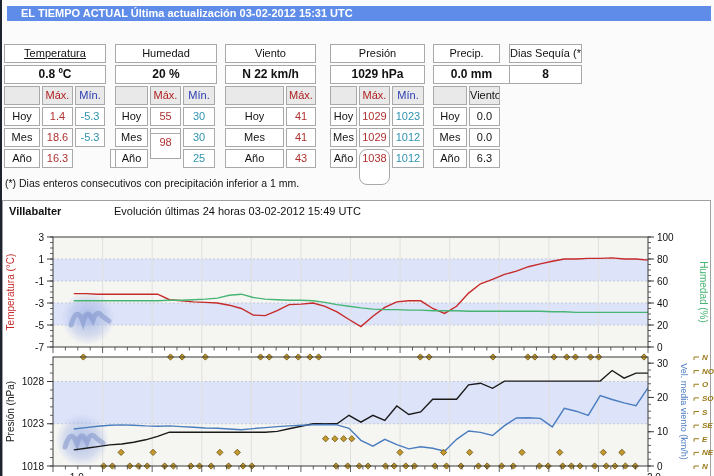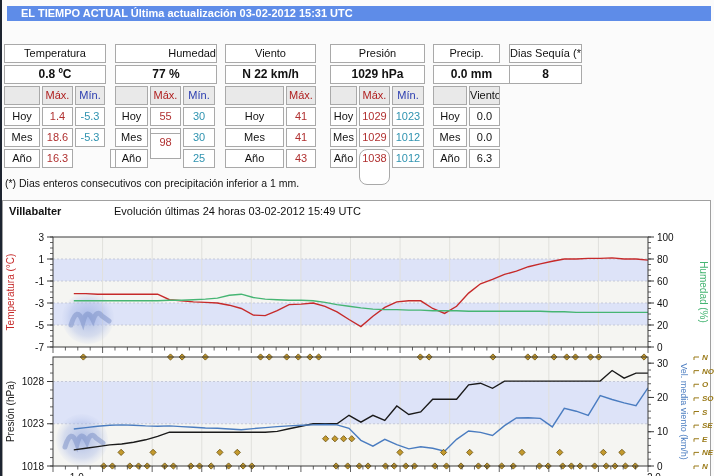--- a/index.html
+++ b/index.html
@@ -31,36 +31,36 @@
 </head>
 <body>
 
 <div id="left-edge"></div>
 
 <div id="header-bar">
   <span>EL TIEMPO ACTUAL Última actualización 03-02-2012 15:31 UTC</span>
 </div>
 
 <div id="tables">
-    <div class="cell" style="left: 4px; top: 44px; width: 102px; height: 19px;">Temperatura</div>
+    <div class="cell" style="left: 4px; top: 44px; width: 102px; height: 19px; text-decoration: underline;">Temperatura</div>
     <div class="cell big" style="left: 4px; top: 65px; width: 102px; height: 19px;">0.8 ºC</div>
     <div class="cell gray" style="left: 4px; top: 86px; width: 36px; height: 19px; color: rgb(17, 17, 17);"></div>
     <div class="cell gray" style="left: 42px; top: 86px; width: 31px; height: 19px; color: rgb(176, 32, 32);">Máx.</div>
     <div class="cell gray" style="left: 75px; top: 86px; width: 30px; height: 19px; color: rgb(42, 60, 176);">Mín.</div>
     <div class="cell" style="left: 4px; top: 107px; width: 36px; height: 19px; color: rgb(17, 17, 17);">Hoy</div>
     <div class="cell" style="left: 42px; top: 107px; width: 31px; height: 19px; color: rgb(176, 48, 48);">1.4</div>
     <div class="cell" style="left: 75px; top: 107px; width: 30px; height: 19px; color: rgb(47, 147, 176);">-5.3</div>
     <div class="cell" style="left: 4px; top: 128px; width: 36px; height: 19px; color: rgb(17, 17, 17);">Mes</div>
     <div class="cell" style="left: 42px; top: 128px; width: 31px; height: 19px; color: rgb(176, 48, 48);">18.6</div>
     <div class="cell" style="left: 75px; top: 128px; width: 30px; height: 19px; color: rgb(47, 147, 176);">-5.3</div>
     <div class="cell" style="left: 4px; top: 149px; width: 36px; height: 19px; color: rgb(17, 17, 17);">Año</div>
     <div class="cell" style="left: 42px; top: 149px; width: 31px; height: 19px; color: rgb(176, 48, 48);">16.3</div>
     <div class="cell" style="left: 89px; top: 149px; width: 30px; height: 19px; color: rgb(47, 147, 176); margin-left: 21px;">-6.0</div>
-    <div class="cell" style="left: 115px; top: 44px; width: 102px; height: 19px; text-align: right;">Humedad</div>
-    <div class="cell big" style="left: 115px; top: 65px; width: 102px; height: 19px;">77 %</div>
+    <div class="cell" style="left: 115px; top: 44px; width: 102px; height: 19px;">Humedad</div>
+    <div class="cell big" style="left: 115px; top: 65px; width: 102px; height: 19px;">20 %</div>
     <div class="cell gray" style="left: 115px; top: 86px; width: 33px; height: 19px; color: rgb(17, 17, 17);"></div>
     <div class="cell gray" style="left: 150px; top: 86px; width: 31px; height: 19px; color: rgb(176, 32, 32);">Máx.</div>
     <div class="cell gray" style="left: 183px; top: 86px; width: 32px; height: 19px; color: rgb(42, 60, 176);">Mín.</div>
     <div class="cell" style="left: 115px; top: 107px; width: 33px; height: 19px; color: rgb(17, 17, 17);">Hoy</div>
     <div class="cell" style="left: 150px; top: 107px; width: 31px; height: 19px; color: rgb(176, 48, 48);">55</div>
     <div class="cell" style="left: 183px; top: 107px; width: 32px; height: 19px; color: rgb(47, 147, 176);">30</div>
     <div class="cell" style="left: 115px; top: 128px; width: 33px; height: 19px; color: rgb(17, 17, 17);">Mes</div>
     <div class="cell" style="left: 150px; top: 128px; width: 31px; height: 19px; color: rgb(176, 48, 48);">81</div>
     <div class="cell" style="left: 183px; top: 128px; width: 32px; height: 19px; color: rgb(47, 147, 176);">30</div>
     <div class="cell" style="left: 115px; top: 149px; width: 33px; height: 19px; color: rgb(17, 17, 17);">Año</div>

